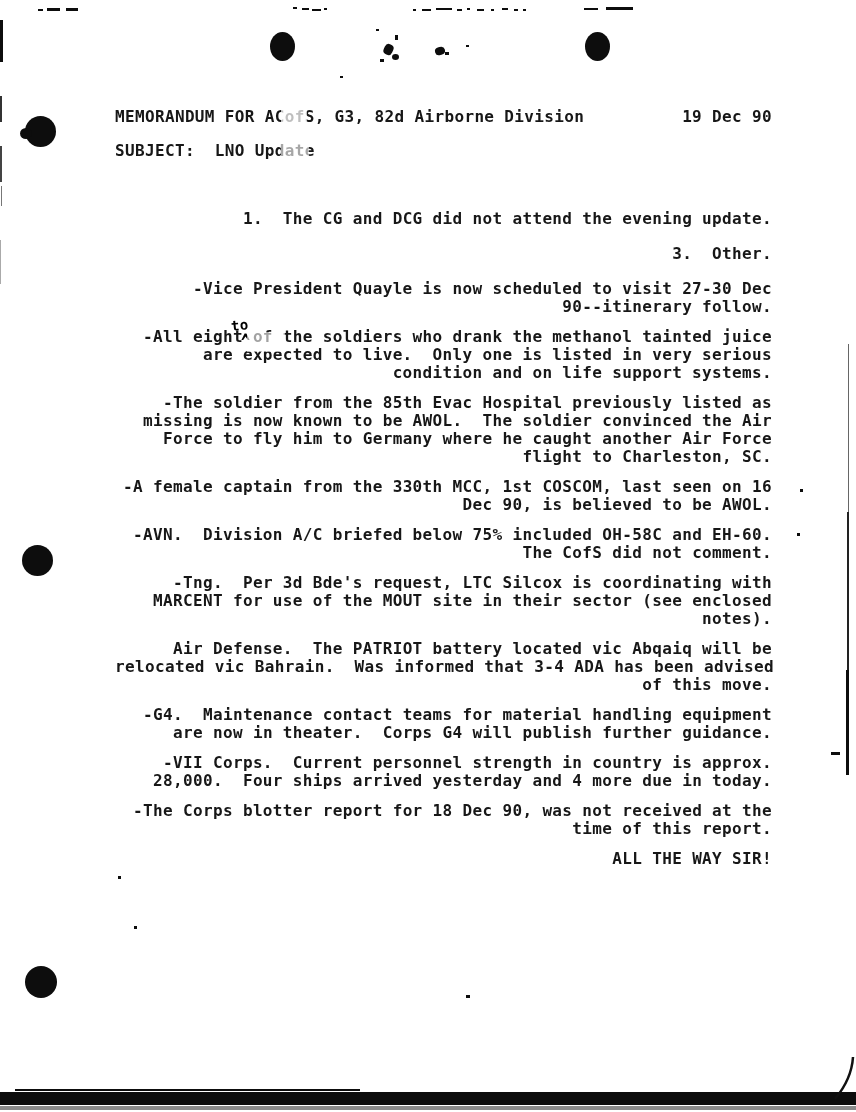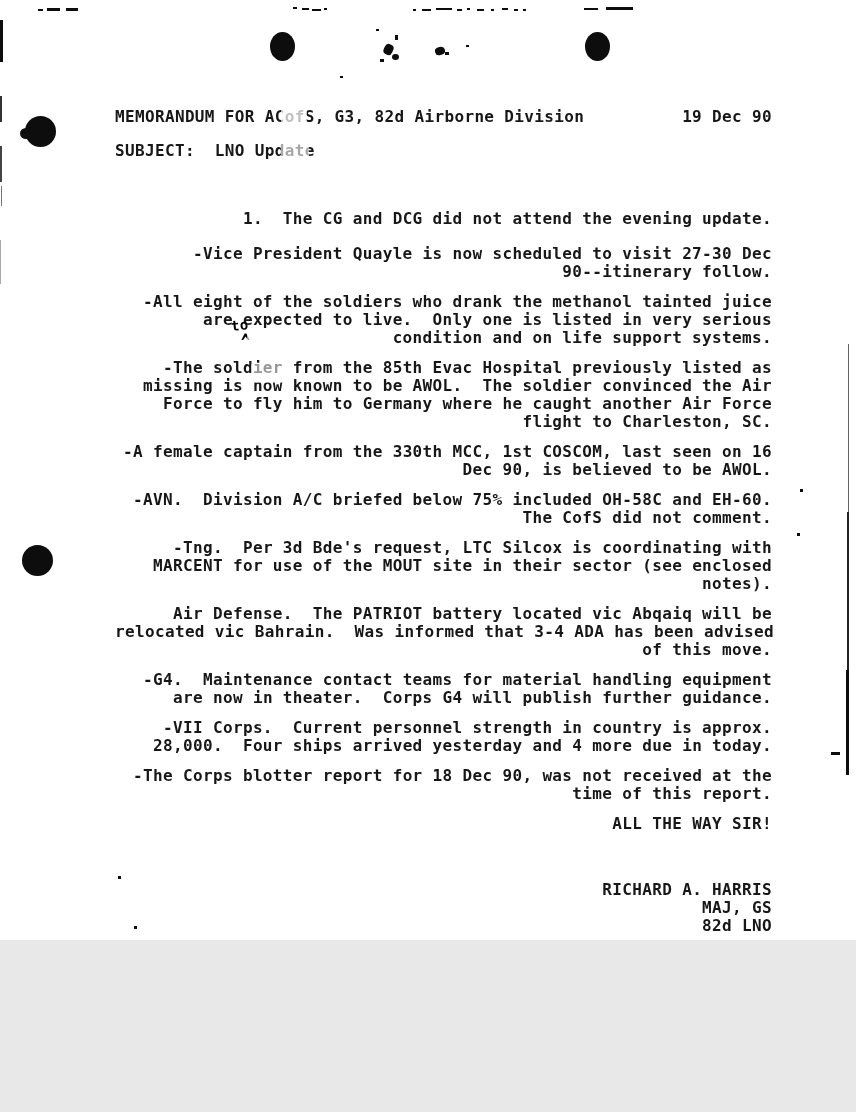--- a/index.html
+++ b/index.html
@@ -1,17 +1,17 @@
 <!DOCTYPE html>
 <html><head>
 <meta charset="utf-8">
 <style>
   html,body { margin:0; padding:0; background:#e8e8e8; }
   .page {
-    position:relative; width:856px; height:940px; margin:0 auto;
+    position:relative; width:856px; height:1112px; margin:0 auto;
     background:#ffffff; overflow:hidden;
     font-family:"DejaVu Sans Mono", "Liberation Mono", monospace;
     font-weight:700; color:#171717;
     font-size:16px; letter-spacing:0.35px; line-height:18px;
   }
   .content { position:absolute; left:115px; top:108px; width:657px; }
   .memo-row { display:flex; justify-content:space-between; white-space:pre; }
   .subject { margin-top:16px; white-space:pre; }
   .bodytext { margin-top:50px;text-align:right; }
   .item { margin:0 0 17px 0; white-space:pre; }
@@ -34,20 +34,21 @@
 
   <div class="content">
     <div class="memo-row">
       <span>MEMORANDUM FOR ACofS, G3, 82d Airborne Division</span>
       <span>19 Dec 90</span>
     </div>
     <div class="subject">SUBJECT:  LNO Update</div>
 
     <div class="bodytext">
       <p class="item">1.  The CG and DCG did not attend the evening update.</p>
+      <p class="item">3.  Other.</p>
 
       <p class="para">-Vice President Quayle is now scheduled to visit 27-30 Dec
 90--itinerary follow.</p>
       <p class="para">-All eight of the soldiers who drank the methanol tainted juice
 are expected to live.  Only one is listed in very serious
 condition and on life support systems.</p>
       <p class="para">-The soldier from the 85th Evac Hospital previously listed as
 missing is now known to be AWOL.  The soldier convinced the Air
 Force to fly him to Germany where he caught another Air Force
 flight to Charleston, SC.</p>
@@ -63,25 +64,20 @@
 of this move.</p>
       <p class="para">-G4.  Maintenance contact teams for material handling equipment
 are now in theater.  Corps G4 will publish further guidance.</p>
       <p class="para">-VII Corps.  Current personnel strength in country is approx.
 28,000.  Four ships arrived yesterday and 4 more due in today.</p>
       <p class="para">-The Corps blotter report for 18 Dec 90, was not received at the
 time of this report.</p>
 
       <div class="closing">ALL THE WAY SIR!</div>
 
-      <div class="signature">
-        <div>RICHARD A. HARRIS</div>
-        <div>MAJ, GS</div>
-        <div>82d LNO</div>
-      </div>
     </div>
   </div>
 
   <div class="hand" style="left:231px; top:316px; font-size:14px; transform:rotate(-6deg);">to</div>
   <div class="hand" style="left:241px; top:334px; font-size:15px; transform:scaleY(1.5);">^</div>
 
   <div class="fade" style="left:281px; top:108px; width:26px; height:20px; opacity:.72;"></div>
   <div class="fade" style="left:281px; top:143px; width:28px; height:20px; opacity:.62;"></div>
   <div class="fade" style="left:247px; top:332px; width:38px; height:20px; opacity:.60;"></div>
   <div class="fade" style="left:251px; top:364px; width:33px; height:19px; opacity:.55;"></div>

